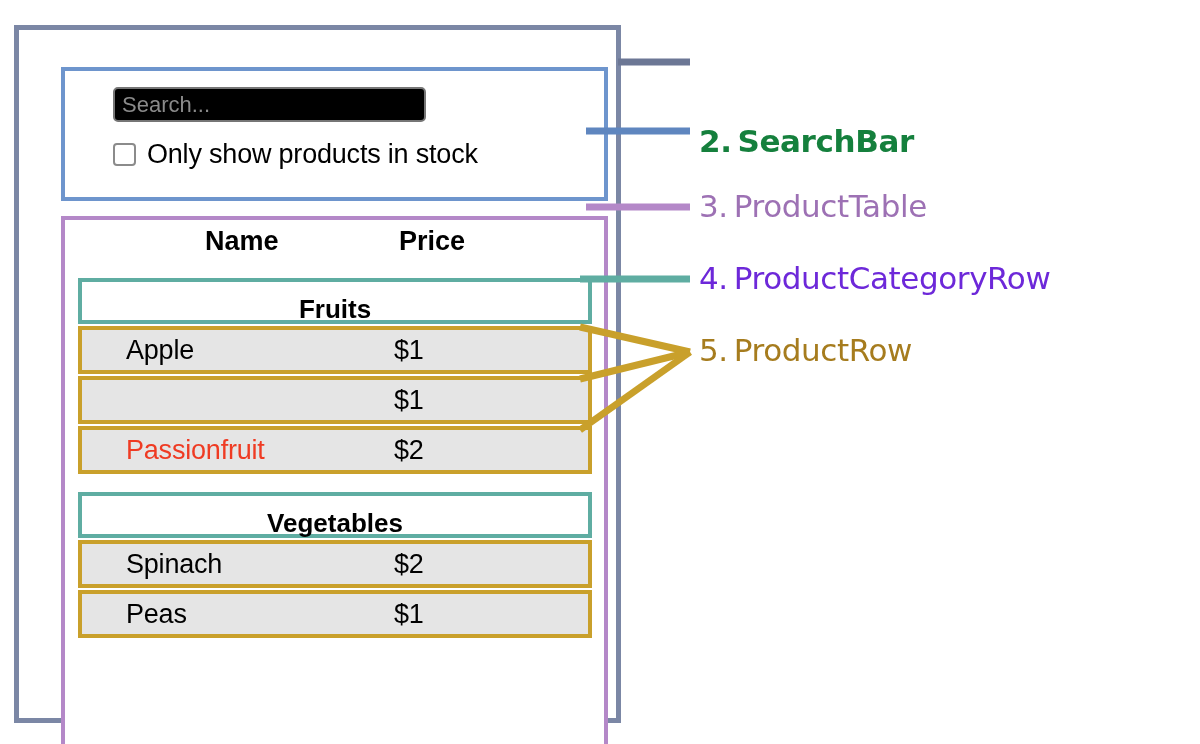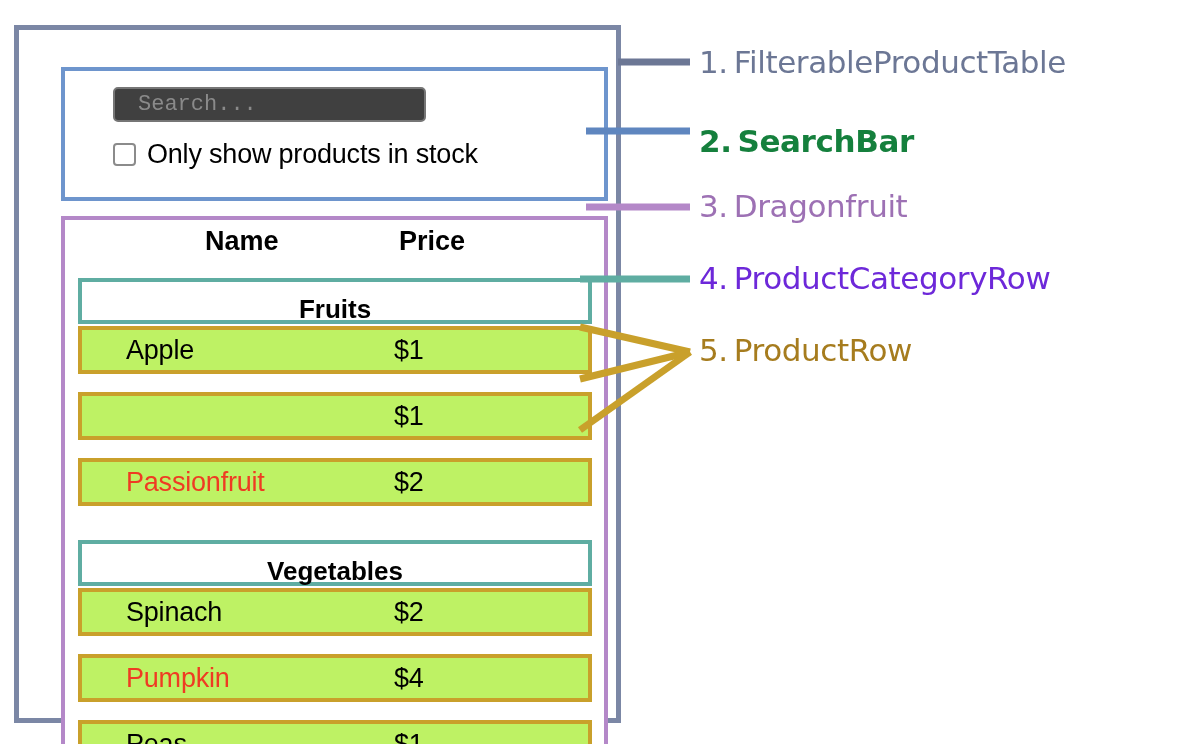--- a/index.html
+++ b/index.html
@@ -45,25 +45,25 @@
   }
   .search-input {
     position: absolute;
     left: 48px;
     top: 16px;
     width: 313px;
     height: 35px;
     box-sizing: border-box;
     border: 2px solid #767676;
     border-radius: 5px;
-    background: #404040;
-    font-family: Liberation Mono, monospace;
+    background: #000000;
+    font-family: Liberation Sans, sans-serif;
     font-size: 22px;
     color: #8a8a8a;
-    padding: 0 23px;
+    padding: 0 7px;
     line-height: 31px;
     outline: none;
   }
   .search-input::placeholder { color: #8a8a8a; opacity: 1; }
 
   .check-row {
     position: absolute;
     left: 48px;
     top: 63px;
     display: flex;
@@ -139,23 +139,23 @@
     font-weight: bold;
     color: #000000;
     margin-top: 16px;
   }
 
   .prod-row {
     box-sizing: border-box;
     width: 100%;
     height: 48px;
     border: 4px solid #c9a02b;
-    background: #bef264;
+    background: #e5e5e5;
     position: relative;
-    margin-bottom: 18px;
+    margin-bottom: 2px;
   }
   .prod-name, .prod-price {
     position: absolute;
     top: 50%;
     transform: translateY(-50%);
     font-size: 27px;
     color: #000000;
     letter-spacing: -0.2px;
   }
   .prod-name  { left: 44px; }
@@ -234,24 +234,20 @@
 
         <div class="cat-row">
           <span class="cat-label">Vegetables</span>
         </div>
 
         <div class="prod-row">
           <span class="prod-name">Spinach</span>
           <span class="prod-price">$2</span>
         </div>
 
-        <div class="prod-row">
-          <span class="prod-name oos">Pumpkin</span>
-          <span class="prod-price">$4</span>
-        </div>
 
         <div class="prod-row">
           <span class="prod-name">Peas</span>
           <span class="prod-price">$1</span>
         </div>
 
       </div>
     </div>
   </div>
 
@@ -263,28 +259,25 @@
 
     <line x1="586" y1="207" x2="690" y2="207" stroke="#b488c8" stroke-width="7"></line>
 
     <line x1="580" y1="279" x2="690" y2="279" stroke="#5fada2" stroke-width="7"></line>
 
     <polyline points="580,327 690,352" fill="none" stroke="#c9a02b" stroke-width="7"></polyline>
     <polyline points="580,379 690,352" fill="none" stroke="#c9a02b" stroke-width="7"></polyline>
     <polyline points="580,430 690,352" fill="none" stroke="#c9a02b" stroke-width="7"></polyline>
   </svg>
 
-  <div class="ann ann1">
-    <span class="ann-num">1.</span><span>FilterableProductTable</span>
-  </div>
   <div class="ann ann2">
     <span class="ann-num">2.</span><span>SearchBar</span>
   </div>
   <div class="ann ann3">
-    <span class="ann-num">3.</span><span>Dragonfruit</span>
+    <span class="ann-num">3.</span><span>ProductTable</span>
   </div>
   <div class="ann ann4">
     <span class="ann-num">4.</span><span>ProductCategoryRow</span>
   </div>
   <div class="ann ann5">
     <span class="ann-num">5.</span><span>ProductRow</span>
   </div>
 
 </div>
 

